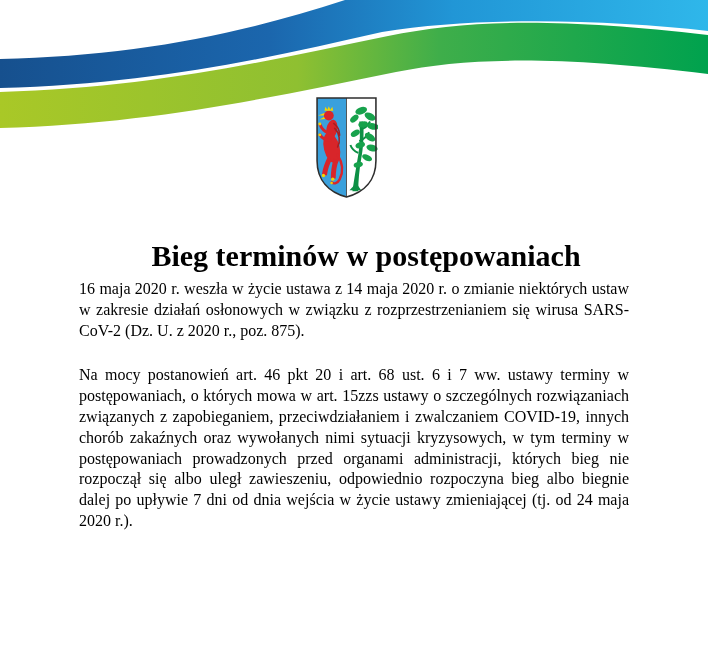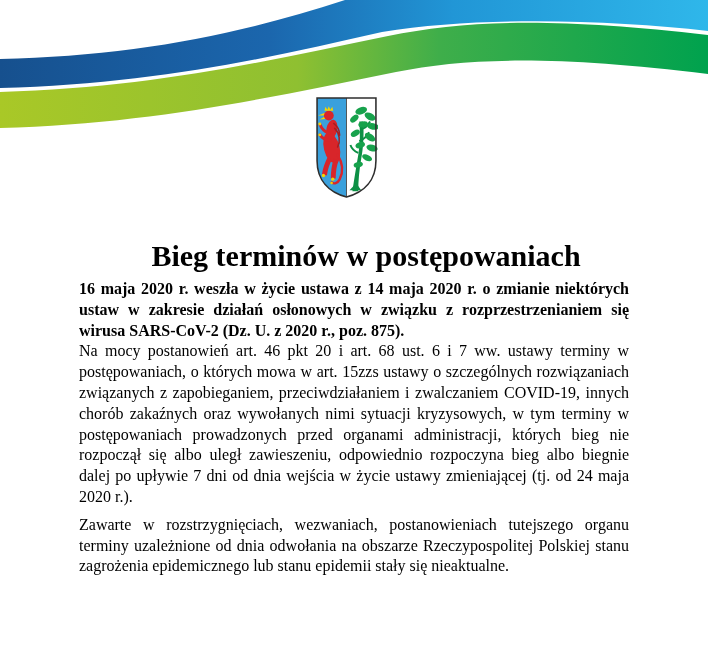--- a/index.html
+++ b/index.html
@@ -48,22 +48,22 @@
     position: absolute;
     top: 279px;
     left: 79px;
     width: 550px;
     font-size: 16px;
     line-height: 1.3;
     text-align: justify;
   }
   .content p { margin: 0 0 7px 0; }
   .content p.lead {
-    font-weight: bold;
-    margin-bottom: 0;
+    font-weight: normal;
+    margin-bottom: 24px;
   }
 </style>
 </head>
 <body>
 
 <div class="page">
 
   <svg class="header-waves" viewBox="0 0 708 140" preserveAspectRatio="none" aria-hidden="true">
     <defs>
       <linearGradient id="gBlue" x1="0" y1="0" x2="708" y2="0" gradientUnits="userSpaceOnUse">
@@ -140,16 +140,15 @@
       <line x1="32" y1="2" x2="32" y2="103" stroke-width="0.8" stroke="#2e2e2e"></line>
       <path fill="none" stroke-width="1.6" d="M2,2 L62,2 L62,66 C62,86 50,98 32,103 C14,98 2,86 2,66 Z" stroke="#2e2e2e"></path>
     </svg>
   </div>
 
   <h1 class="page-title">Bieg terminów w postępowaniach</h1>
 
   <div class="content">
     <p class="lead">16 maja 2020 r. weszła w życie ustawa z 14 maja 2020 r. o zmianie niektórych ustaw w zakresie działań osłonowych w związku z rozprzestrzenianiem się wirusa SARS-CoV-2 (Dz. U. z 2020 r., poz. 875).</p>
     <p>Na mocy postanowień art. 46 pkt 20 i art. 68 ust. 6 i 7 ww. ustawy terminy w postępowaniach, o których mowa w art. 15zzs ustawy o szczególnych rozwiązaniach związanych z zapobieganiem, przeciwdziałaniem i zwalczaniem COVID-19, innych chorób zakaźnych oraz wywołanych nimi sytuacji kryzysowych, w tym terminy w postępowaniach prowadzonych przed organami administracji, których bieg nie rozpoczął się albo uległ zawieszeniu, odpowiednio rozpoczyna bieg albo biegnie dalej po upływie 7 dni od dnia wejścia w życie ustawy zmieniającej (tj. od 24 maja 2020 r.).</p>
-    <p>Zawarte w rozstrzygnięciach, wezwaniach, postanowieniach tutejszego organu terminy uzależnione od dnia odwołania na obszarze Rzeczypospolitej Polskiej stanu zagrożenia epidemicznego lub stanu epidemii stały się nieaktualne.</p>
   </div>
 
 </div>
 
 </body></html>

